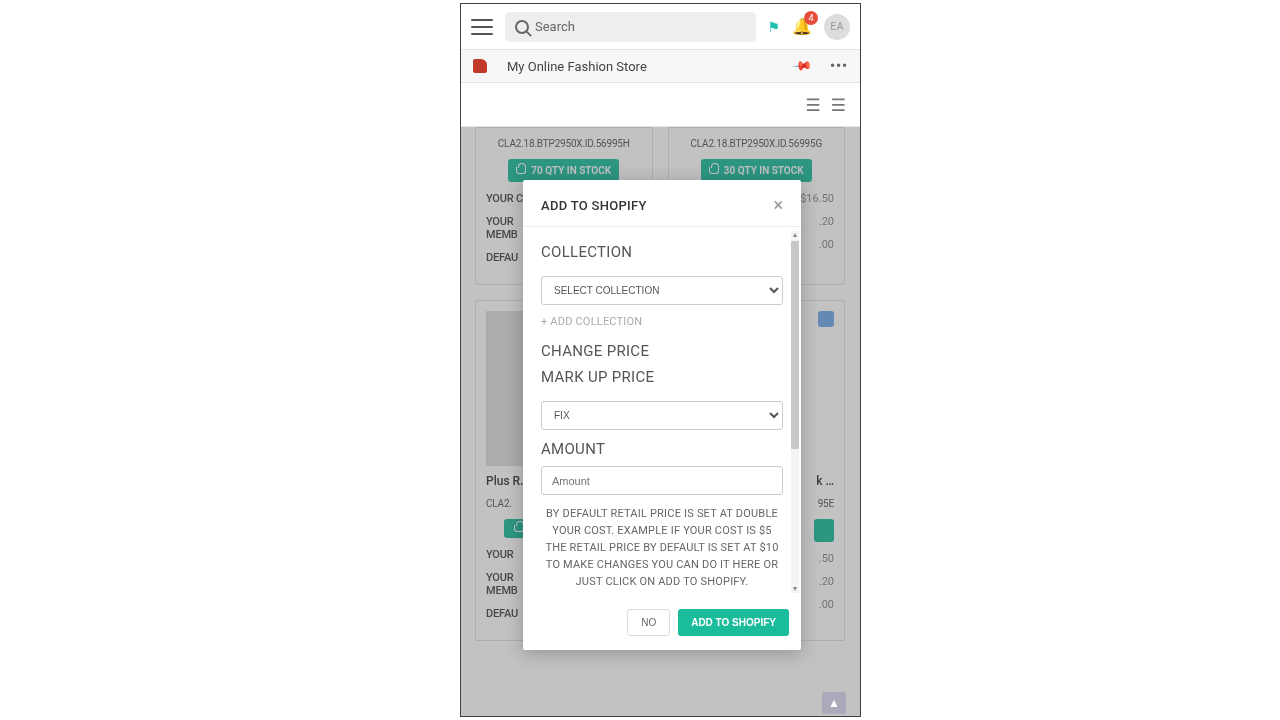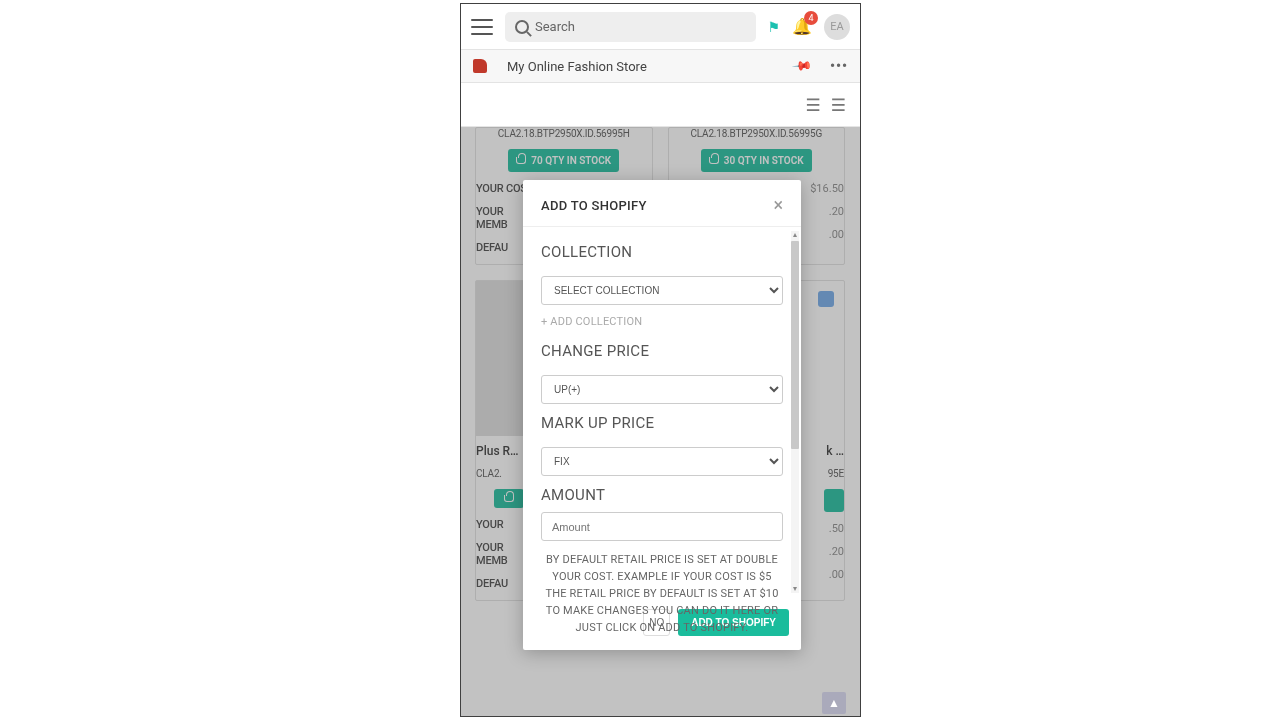--- a/index.html
+++ b/index.html
@@ -151,20 +151,21 @@
 .products-grid {
   display: flex;
   flex-wrap: wrap;
   gap: 15px;
   padding: 0 14px 14px;
 }
 .product-card {
   width: calc(50% - 8px);
   border: 1px solid #e0e0e0;
   border-radius: 2px;
+  padding: 10px;
   font-size: 11px;
   color: #444;
 }
 .sku { text-align: center; font-size: 10px; color: #555; margin-bottom: 10px; letter-spacing: -0.2px; }
 .stock-btn {
   background: #1abc9c;
   color: #fff;
   border-radius: 3px;
   padding: 6px 8px;
   font-size: 10px;
@@ -337,21 +338,21 @@
 }
 .modal-footer {
   padding: 10px 12px 14px;
   display: flex;
   justify-content: flex-end;
   gap: 8px;
 }
 .btn-no {
   background: #fff;
   border: 1px solid #ddd;
-  padding: 7px 5px;
+  padding: 7px 13px;
   font-size: 10px;
   color: #666;
   border-radius: 3px;
   cursor: pointer;
 }
 .btn-add {
   background: #1abc9c;
   border: none;
   padding: 8px 13px;
   font-size: 10px;
@@ -510,23 +511,20 @@
         <div class="scroll-arrow down">▾</div>
       </div>
 
       <div class="form-label">COLLECTION</div>
       <select class="form-select">
         <option>SELECT COLLECTION</option>
       </select>
       <div class="add-collection-link">+ ADD COLLECTION</div>
 
       <div class="form-label">CHANGE PRICE</div>
-      <select class="form-select">
-        <option>UP(+)</option>
-      </select>
 
       <div class="form-label">MARK UP PRICE</div>
       <select class="form-select">
         <option>FIX</option>
       </select>
 
       <div class="form-label">AMOUNT</div>
       <input class="form-input" placeholder="Amount" style="">
 
       <div class="helper-text">BY DEFAULT RETAIL PRICE IS SET AT DOUBLE YOUR COST. EXAMPLE IF YOUR COST IS $5 THE RETAIL PRICE BY DEFAULT IS SET AT $10 TO MAKE CHANGES YOU CAN DO IT HERE OR JUST CLICK ON ADD TO SHOPIFY.</div>

